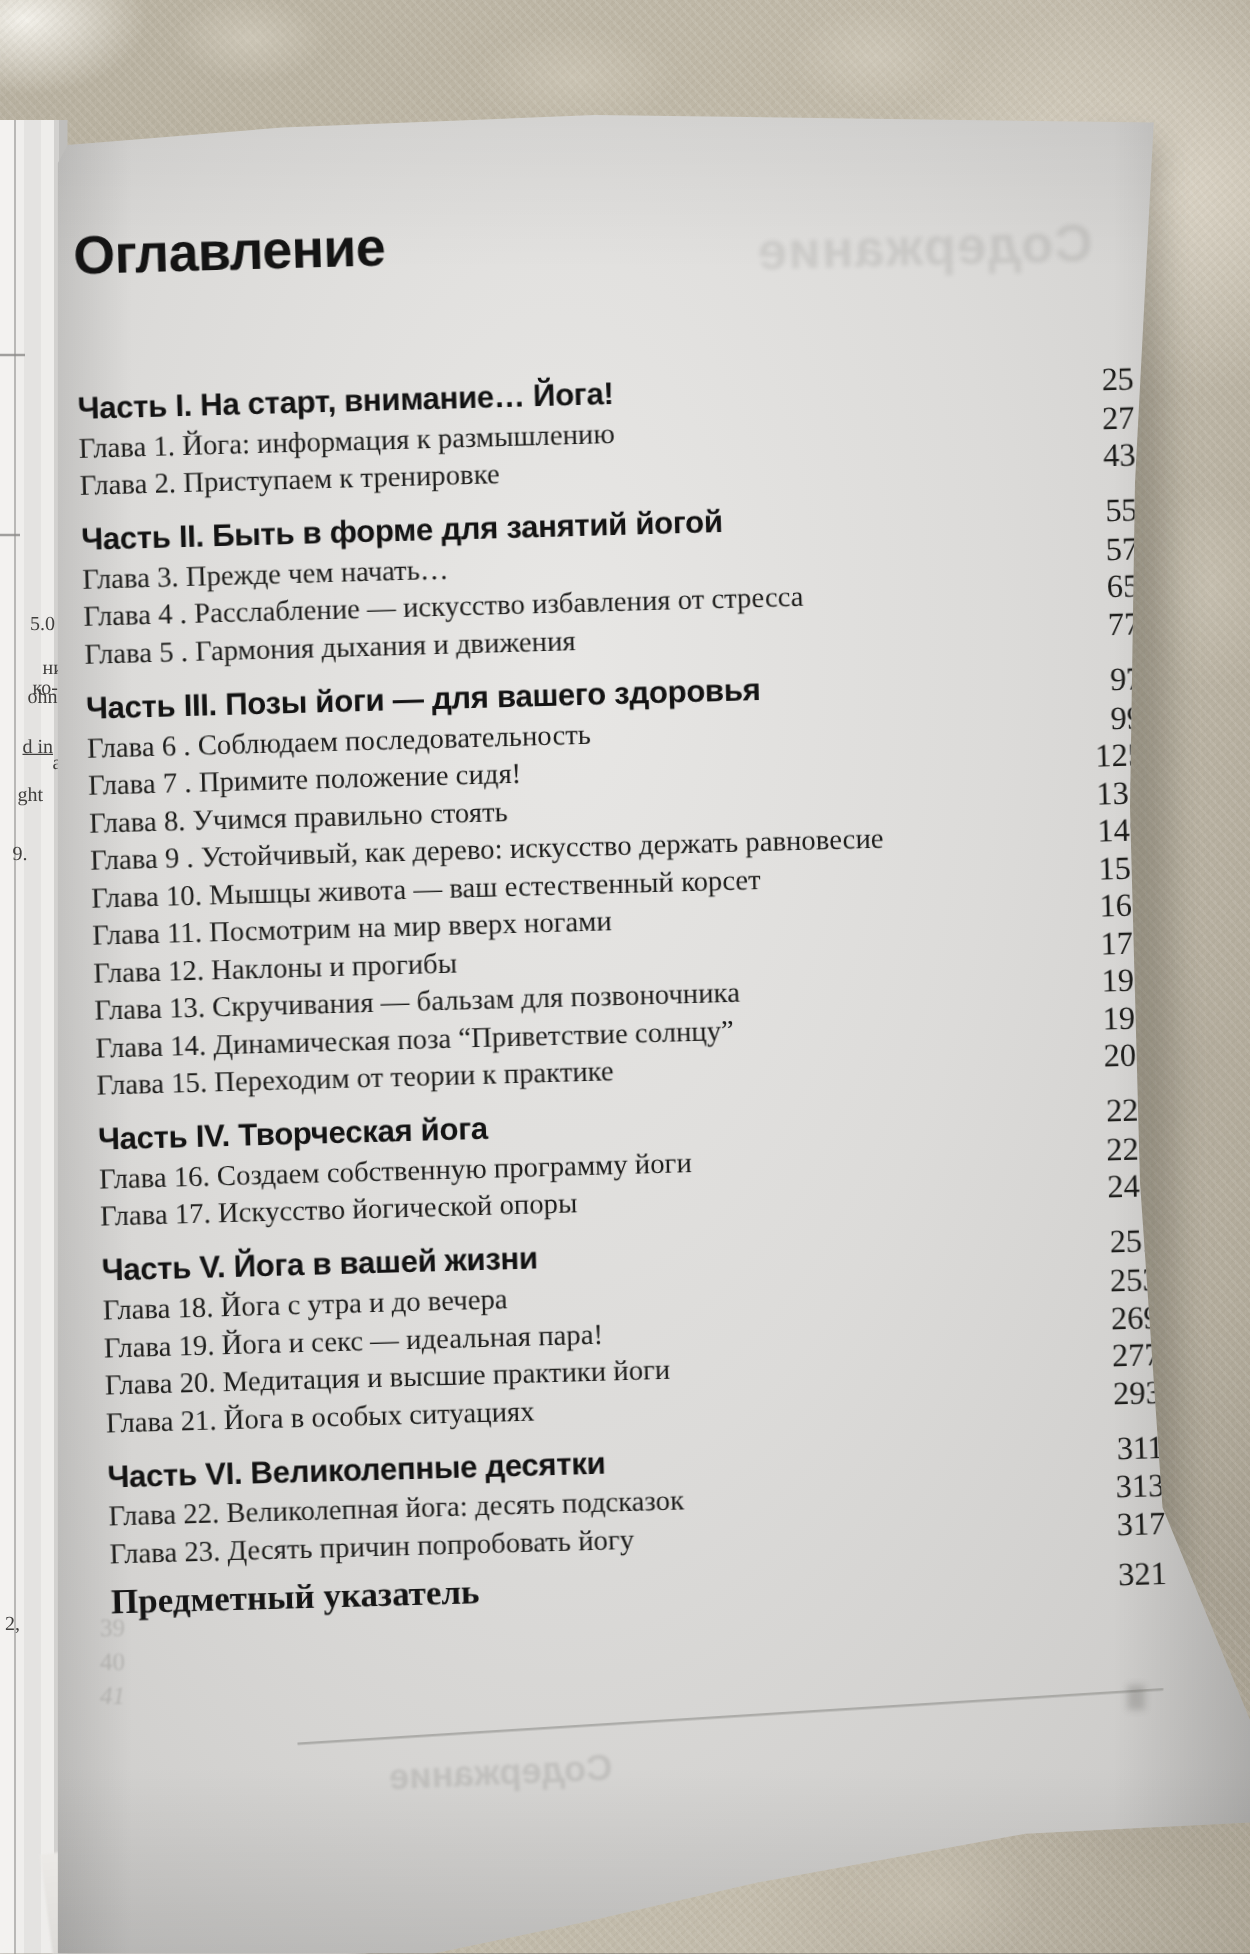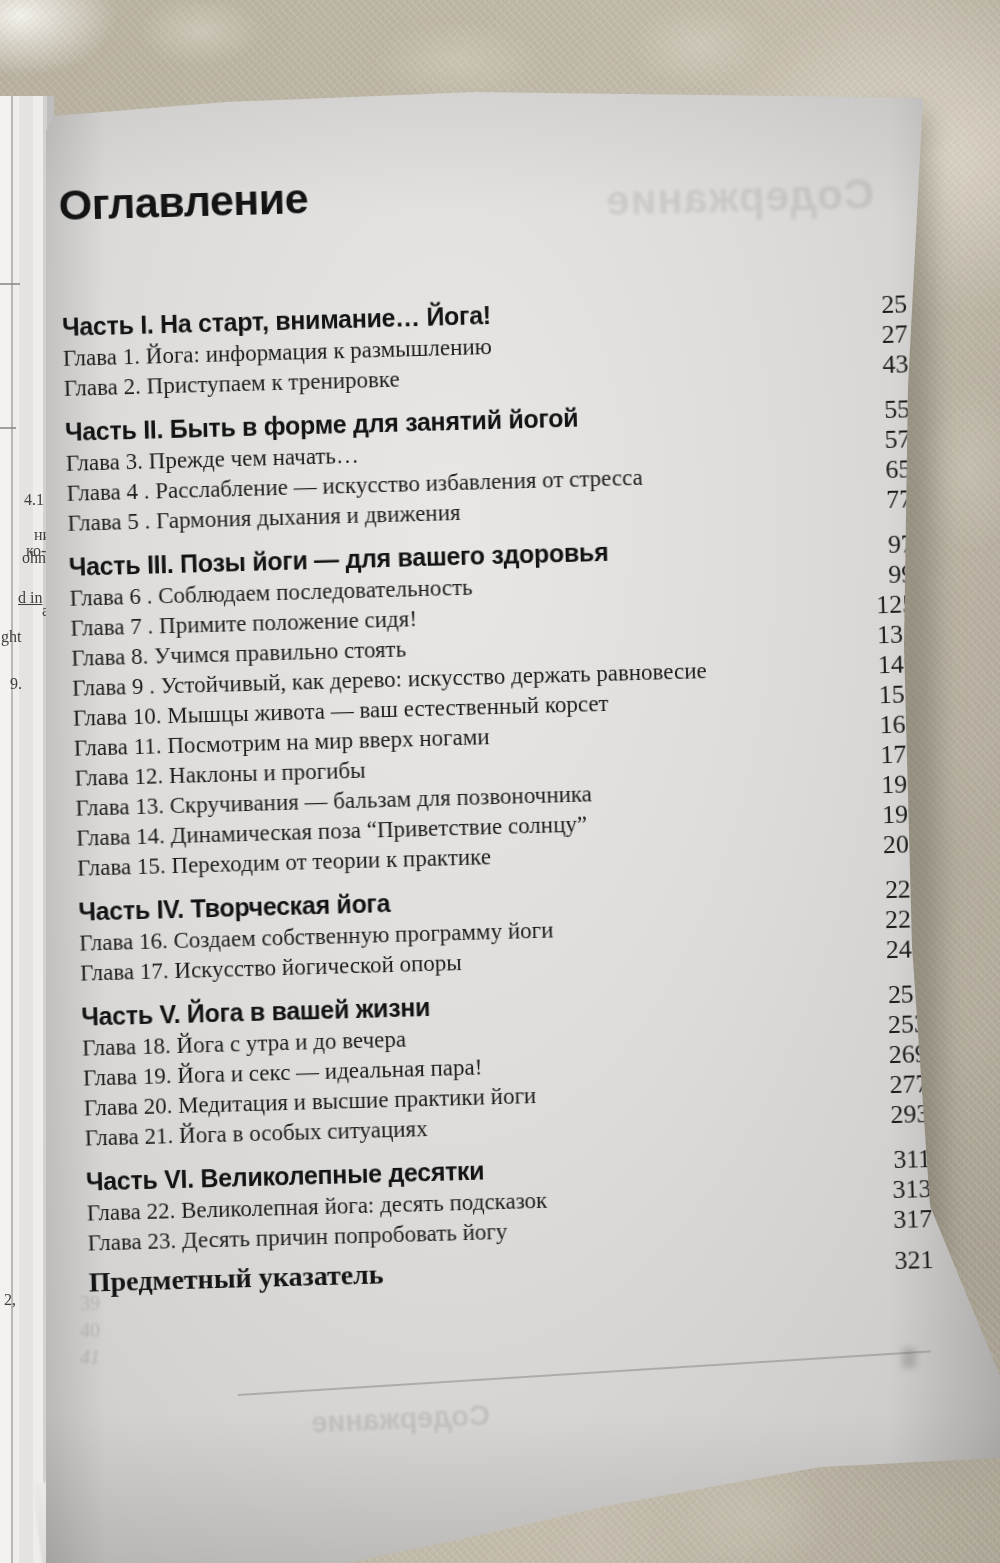--- a/index.html
+++ b/index.html
@@ -95,28 +95,28 @@
   <div class="fabric"></div>
   <div class="weave"></div>
   <div class="blotch"></div>
 
   <div class="page-shadow"></div>
 
   <div class="stack">
     <div class="stack-rule" style="left:0;top:187px;width:20px"></div>
     <div class="stack-rule" style="left:0;top:331px;width:16px"></div>
     <div id="frags">
-        <div class="frag" style="left: 24px; top: 396px;">4.1</div>
+        <div class="frag" style="left: 24px; top: 396px;">5.0</div>
         <div class="frag" style="left: 34px; top: 431px;">ни</div>
         <div class="frag" style="left: 26px; top: 447px;">ко-</div>
         <div class="frag" style="left: 22px; top: 454px;">ohn</div>
         <div class="frag" style="left: 18px; top: 494px; text-decoration: underline;">d in</div>
         <div class="frag" style="left: 42px; top: 507px;">as</div>
         <div class="frag" style="left: 18px; top: 520px; margin-left: 40px;">ten</div>
-        <div class="frag" style="left: 1px; top: 533px;">ght</div>
+        <div class="frag" style="left: 14px; top: 533px;">ght</div>
         <div class="frag" style="left: 10px; top: 580px;">9.</div>
         <div class="frag" style="left: 4px; top: 1196px;">2,</div>
       </div>
   </div>
 
   <div class="curl"></div>
 
   <div class="page">
 
     <div class="ghost">

